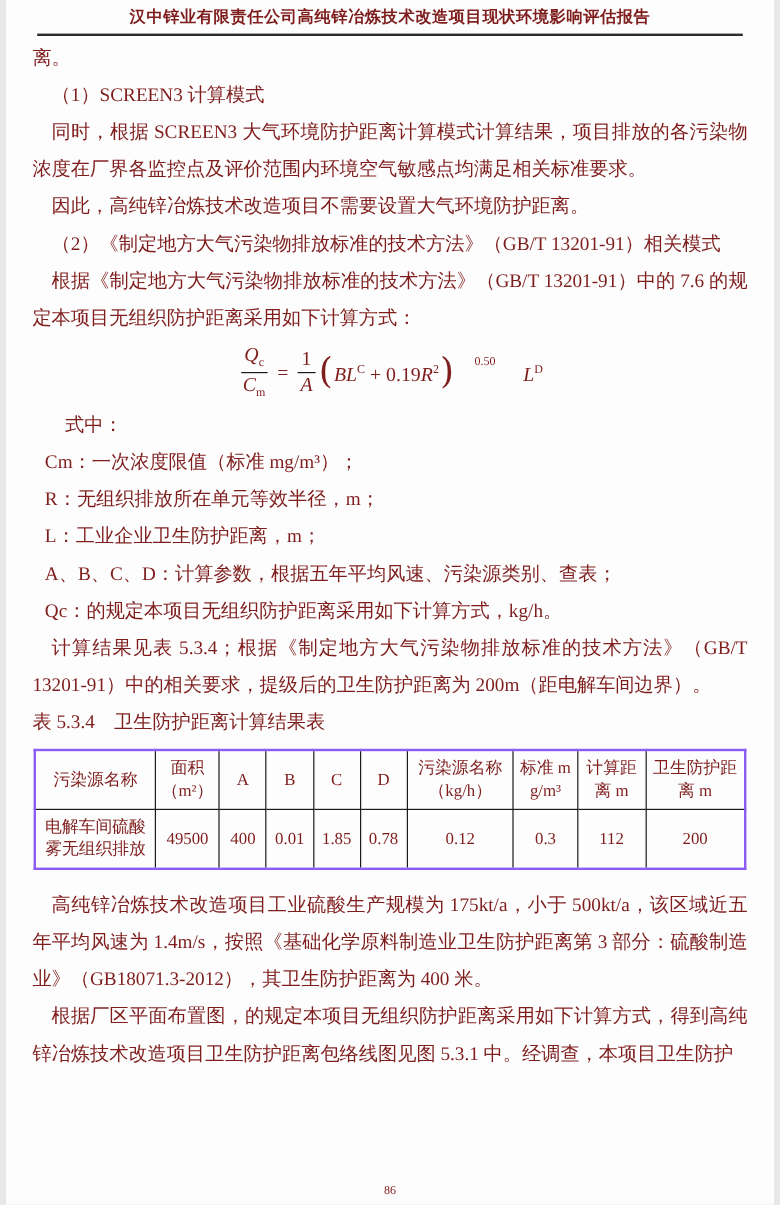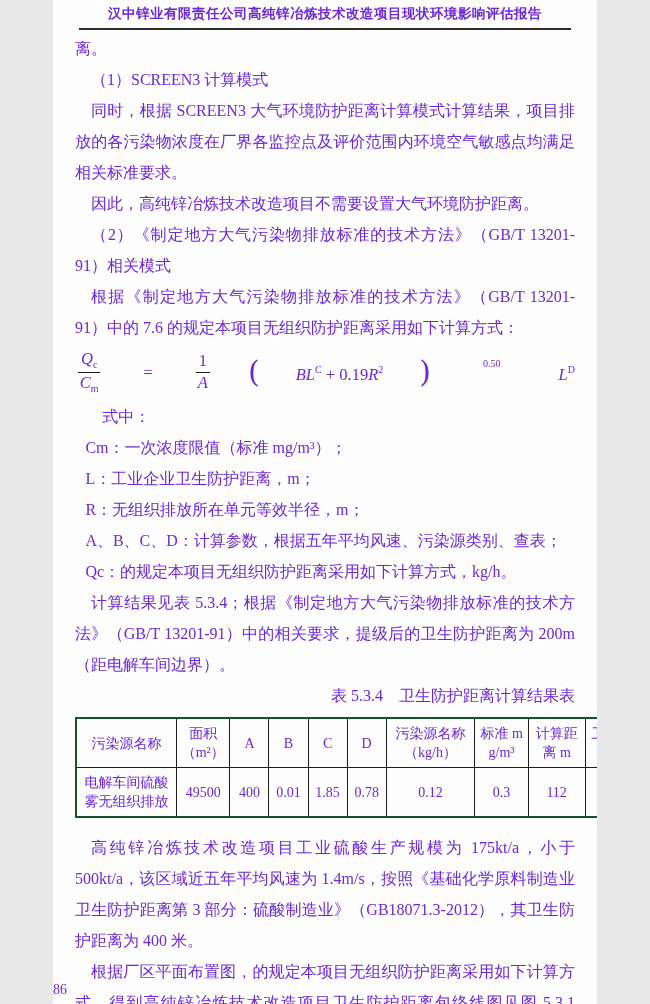--- a/index.html
+++ b/index.html
@@ -1,54 +1,54 @@
 <!DOCTYPE html>
 <html lang="zh"><head>
 <meta charset="utf-8">
 <style>
   html,body { margin:0; padding:0; background:#e8e8e8; }
   .page {
-    width:544px; height:1004px; margin:0 auto; position:relative;
-    background:#fdfdfd; color:#6d28d9; overflow:hidden;
+    width:640px; height:1004px; margin:0 auto; position:relative;
+    background:#fdfdfd; color:#7f1d1d; overflow:hidden;
     font-family:"Liberation Serif","DejaVu Serif",serif;
   }
   .header { margin:0 26px; padding-top:5px; border-bottom:2px solid #2b2b2b; text-align:center; }
   .header-title { font-size:13.5px; font-weight:bold; padding-bottom:5px; letter-spacing:0.5px; }
 
   .content { padding:3px 22px 0 22px; font-size:16px; line-height:31px; text-align:justify; }
   .content p { margin:0; text-indent:1em; }
   .content p.noindent { text-indent:0; }
   .content p.where  { text-indent:1.7em; }
   .content p.def    { text-indent:0.65em; }
-  .content p.caption{ text-indent:0; text-align:right; }
+  .content p.caption{ text-indent:0; text-align:left; }
 
   
-  .formula { height:58px; display:flex; align-items:center; justify-content:space-between; font-size:16.5px; }
+  .formula { height:58px; display:flex; align-items:center; justify-content:center; font-size:16.5px; }
   .frac { display:inline-flex; flex-direction:column; align-items:center; line-height:1.15; margin:0 3px; }
   .fnum { border-bottom:1px solid #1b1b1b; padding:0 3px 1px 3px; }
   .fden { padding-top:1px; }
   .op   { margin:0 5px; }
   .paren { font-size:30px; line-height:1; font-family:"DejaVu Serif",serif; font-weight:normal; }
   .expr { margin:0 1px; }
   .formula sup { font-size:10px; }
   .formula sub { font-size:10px; }
   .outerexp { font-size:10px; position:relative; top:-9px; margin-left:17px; }
   .tail { margin-left:23px; }
   .formula i { font-style:italic; }
 
   
-  table.result { width:594px; margin:6px auto 14px auto; border-collapse:collapse; font-size:14px; table-layout:fixed; border:2px solid #14532d; }
+  table.result { width:594px; margin:6px auto 14px auto; border-collapse:collapse; font-size:14px; table-layout:fixed; border:2px solid #8b5cf6; }
   table.result th, table.result td {
     border:1px solid #1b1b1b; text-align:center; vertical-align:middle;
     padding:2px 1px; line-height:19px; font-weight:normal; word-break:break-all;
   }
   table.result th { height:44px; }
   table.result td { height:44px; }
 
-  .page-number { position:absolute; bottom:6px; left:0; right:0; font-size:14px; }
+  .page-number { position:absolute; bottom:6px; left:0; right:0; text-align:center; font-size:10px; }
 </style>
 </head>
 <body>
 
 <div class="page">
 
   <div class="header">
     <div class="header-title">汉中锌业有限责任公司高纯锌冶炼技术改造项目现状环境影响评估报告</div>
   </div>
 
@@ -72,22 +72,22 @@
       </span>
       <span class="paren">(</span>
       <span class="expr"><i>BL</i><sup>C</sup><span> + 0.19</span><i>R</i><sup>2</sup></span>
       <span class="paren">)</span>
         <sup class="outerexp">0.50</sup>
       <span class="tail"><i>L</i><sup>D</sup></span>
     </div>
 
     <p class="where">式中：</p>
     <p class="def">Cm：一次浓度限值（标准 mg/m³）；</p>
+    <p class="def">R：无组织排放所在单元等效半径，m；</p>
     <p class="def">L：工业企业卫生防护距离，m；</p>
-    <p class="def">R：无组织排放所在单元等效半径，m；</p>
     <p class="def">A、B、C、D：计算参数，根据五年平均风速、污染源类别、查表；</p>
     <p class="def">Qc：的规定本项目无组织防护距离采用如下计算方式，kg/h。</p>
 
     <p>计算结果见表 5.3.4；根据《制定地方大气污染物排放标准的技术方法》（GB/T 13201-91）中的相关要求，提级后的卫生防护距离为 200m（距电解车间边界）。</p>
 
     <p class="caption">表 5.3.4　卫生防护距离计算结果表</p>
 
     <table class="result">
       <colgroup>
         <col style="width:17%">

